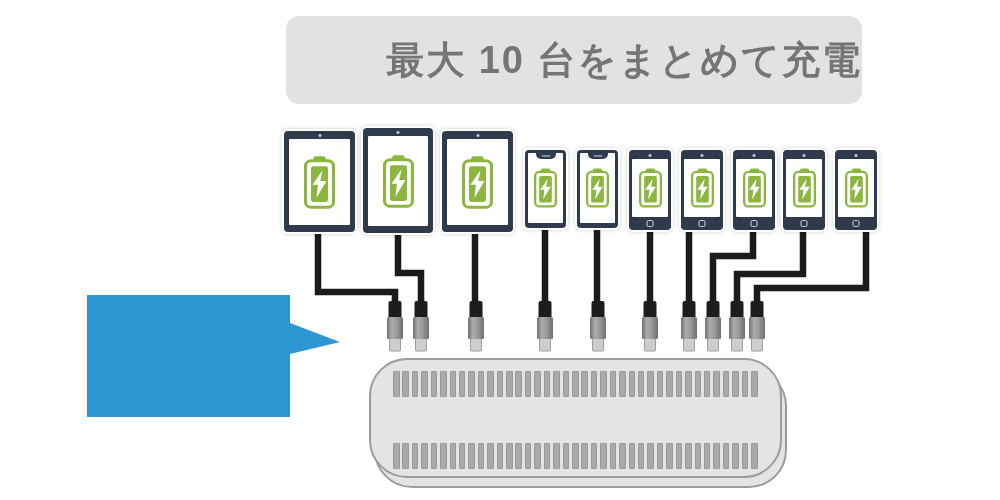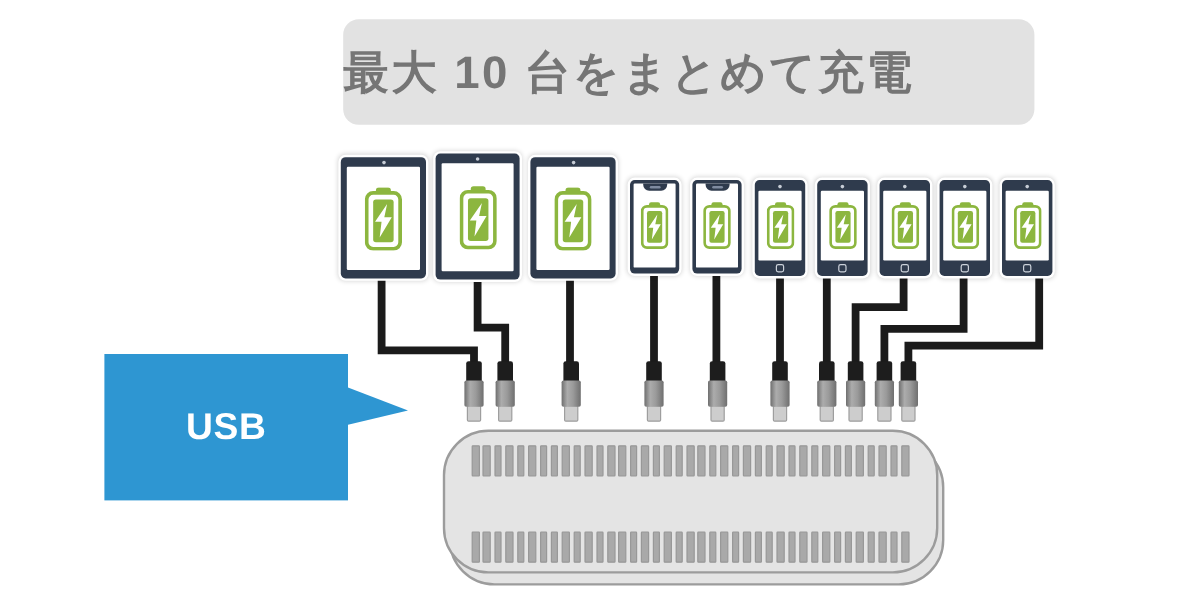--- a/index.html
+++ b/index.html
@@ -1,21 +1,21 @@
 <!DOCTYPE html>
 <html><head>
 <meta charset="utf-8">
 <style>
   html,body{margin:0;padding:0;background:#ffffff;}
   body{font-family:"Liberation Sans","DejaVu Sans",sans-serif;}
   #stage{position:relative;width:1000px;height:500px;background:#ffffff;overflow:hidden;}
 
   
   #banner{position:absolute;left:286px;top:16px;width:576px;height:88px;
-    background:#e2e2e2;border-radius:13px;display:flex;align-items:center;justify-content:flex-start;z-index:1;}
+    background:#e2e2e2;border-radius:13px;display:flex;align-items:center;justify-content:flex-end;z-index:1;}
   #banner span{font-size:38px;font-weight:600;color:#757575;letter-spacing:2px;}
 
   
   #cable-layer{position:absolute;left:0;top:0;z-index:1;}
 
   
   #device-layer{position:absolute;left:0;top:0;width:1000px;height:500px;z-index:2;}
   .device{position:absolute;background:#2f3b4d;border-radius:4px;
     box-shadow:0 0 0 2px #ffffff,0 0 4px 2px rgba(0,0,0,0.18);}
   .device .screen{position:absolute;background:#ffffff;border-radius:1px;
@@ -331,17 +331,16 @@
         <span class="slot"></span>
         <span class="slot"></span>
         <span class="slot"></span>
         <span class="slot"></span>
         <span class="slot"></span>
         <span class="slot"></span>
       </div>
   </div>
 
   <div id="callout">
-    <span>USB</span>
   </div>
   <div id="callout-pointer"></div>
 
 </div>
 
 </body></html>

